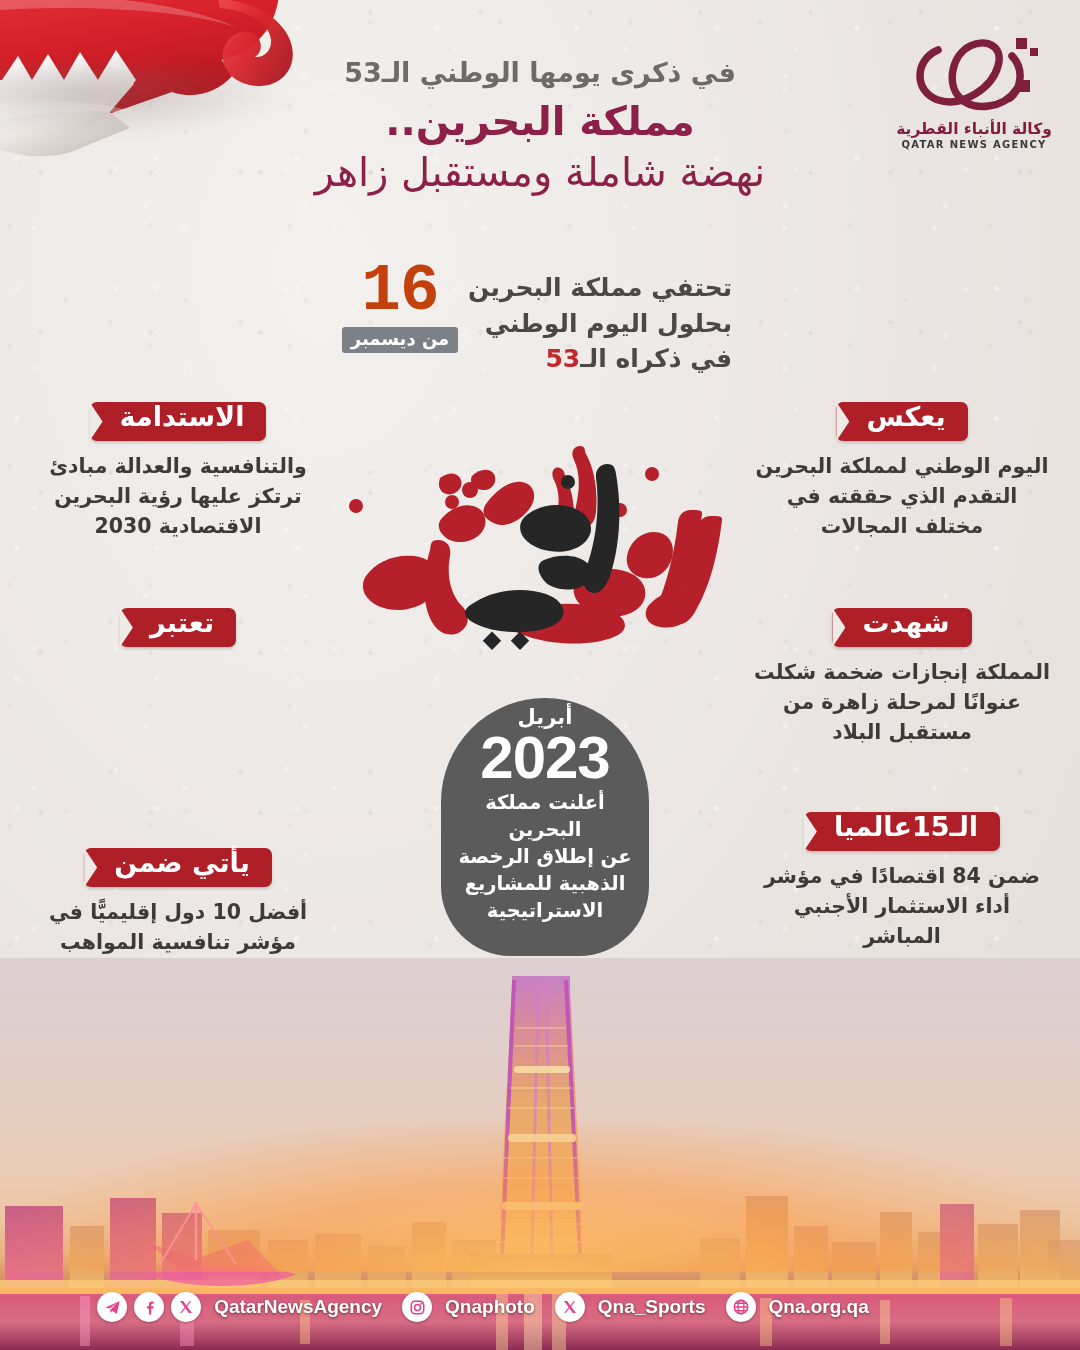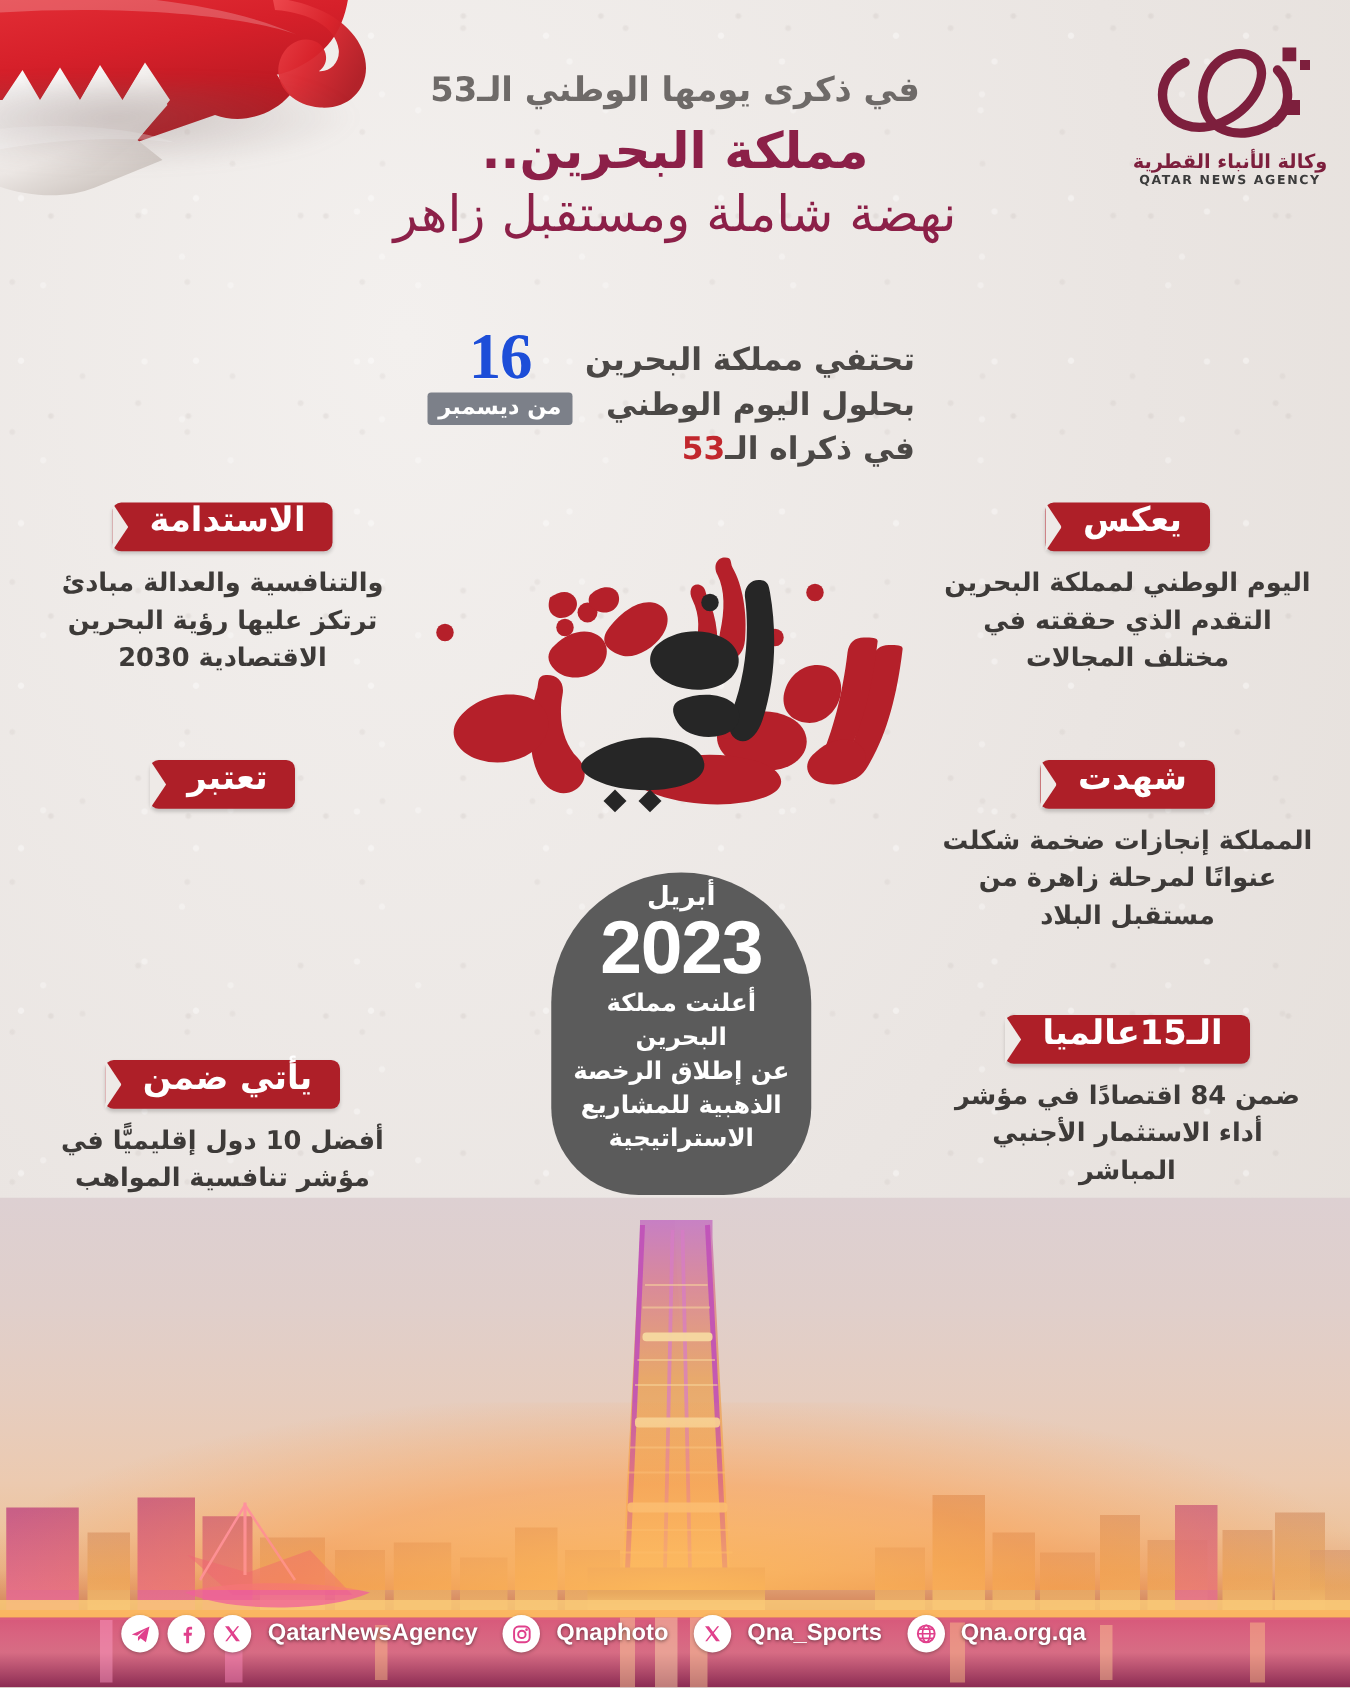--- a/index.html
+++ b/index.html
@@ -50,35 +50,35 @@
   .hdr-main1 {
     font-size:40px; font-weight:bold; color:#8c2048;
     line-height:1.28; margin-top:6px;
   }
   .hdr-main2 {
     font-size:40px; font-weight:normal; color:#8c2048;
     line-height:1.28;
   }
 
   
-  .qna-logo { position:absolute; top:26px; right:16px; width:160px; text-align:center; }
+  .qna-logo { position:absolute; top:26px; right:26px; width:160px; text-align:center; }
   .qna-mark { width:160px; height:96px; display:block; }
   .qna-ar { font-size:15.5px; font-weight:bold; color:#7d1f3d; margin-top:-2px; letter-spacing:.3px; }
   .qna-en { font-size:10px; font-weight:bold; color:#3b3b3b; letter-spacing:1.3px; margin-top:1px; }
 
   
   .datebox {
     position:absolute; top:262px; left:0; width:1080px;
     display:flex; justify-content:center; align-items:flex-start; gap:16px;
     direction:rtl;
   }
   .date-num-col { display:flex; flex-direction:column; align-items:center; width:104px; }
   .date-num {
-    font-size:52px; font-weight:bold; color:#1d4ed8; line-height:.92;
-    letter-spacing:-1px; font-family:Liberation Serif, serif;
+    font-size:66px; font-weight:bold; color:#c2410c; line-height:.92;
+    letter-spacing:-1px; font-family:Liberation Mono, monospace;
     text-shadow:0 1px 0 rgba(255,255,255,.65);
   }
   .date-badge {
     margin-top:4px; background:#7c8089; color:#fff;
     font-size:18px; font-weight:bold; padding:3px 9px 5px; border-radius:3px;
     line-height:1; white-space:nowrap;
   }
   .date-text {
     text-align:right; font-size:25px; font-weight:bold; color:#4b4846;
     line-height:1.42; padding-top:8px;

